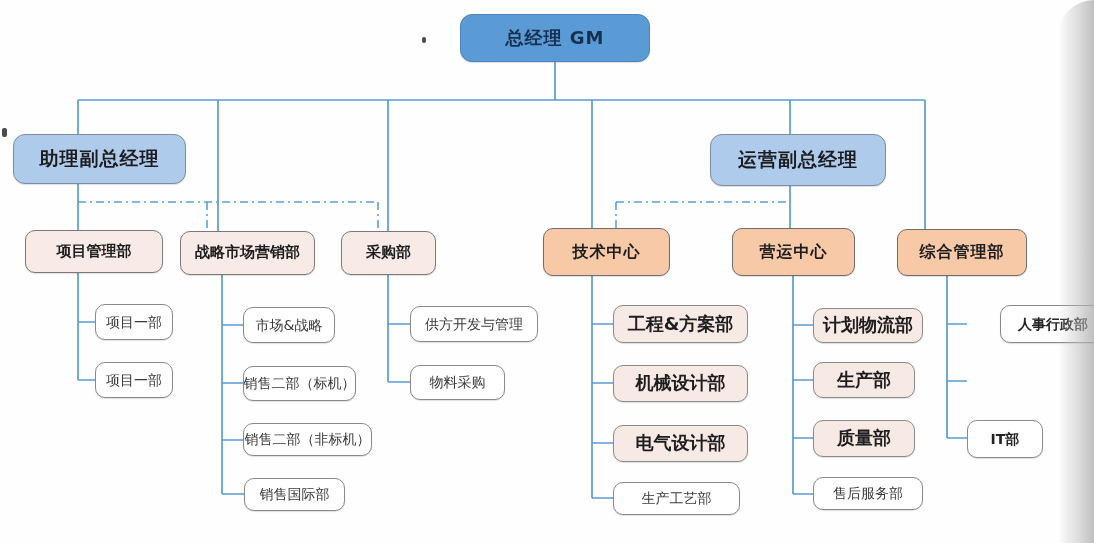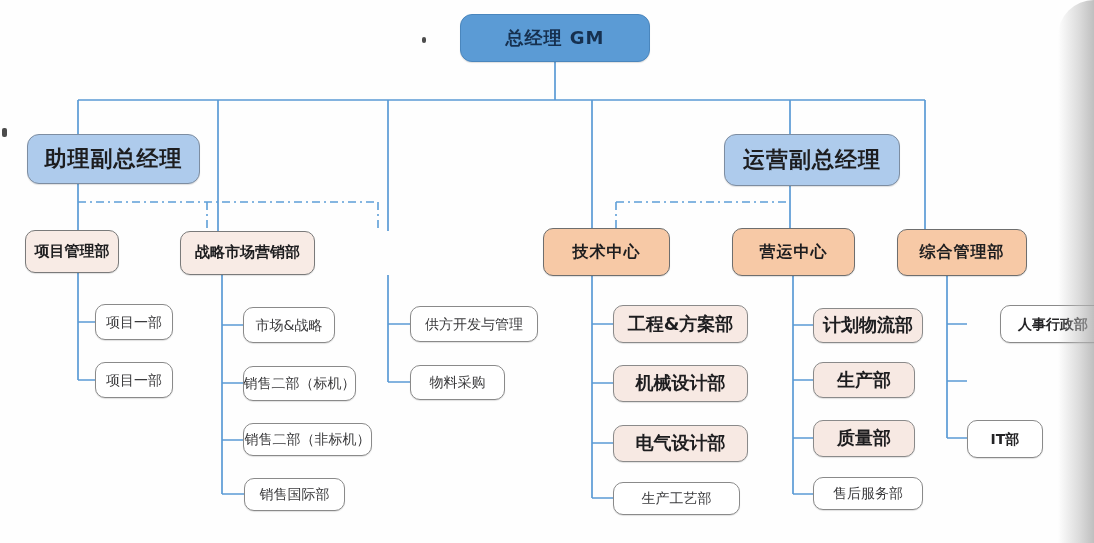--- a/index.html
+++ b/index.html
@@ -16,21 +16,21 @@
     color:var(--text,#1d1d1f);line-height:1.15;white-space:nowrap;
     border:1.6px solid var(--box-border,#7a7a7a);
     box-shadow:0 1px 1px rgba(0,0,0,0.12);
   }
   .root{
     background:var(--root-fill,#5b9bd5);border-color:#4a86bd;border-radius:12px;
     font-size:18px;font-weight:700;color:#16304f;letter-spacing:1px;
   }
   .deputy{
     background:var(--deputy-fill,#aecbec);border-color:#7d8da1;border-radius:12px;
-    font-size:22px;font-weight:700;letter-spacing:1px;margin-left:14px;
+    font-size:19px;font-weight:700;letter-spacing:1px;
   }
   .dept-pink{background:var(--dept-pink-fill,#f8ebe5);font-size:15px;font-weight:700;}
   .dept-peach{background:var(--dept-peach-fill,#f7c9a6);border-color:#6e6e6e;font-size:16px;font-weight:700;letter-spacing:1px;}
   .child-pink{background:var(--child-pink-fill,#f7e9e3);border-color:#8a8a8a;font-size:18px;font-weight:700;}
   .child-white{background:var(--child-white-fill,#ffffff);border-color:#8a8a8a;font-size:14px;font-weight:400;color:#3a3a3c;}
   .child-white.bold{font-weight:700;color:#242426;}
   .scan-edge{
     position:absolute;right:0;top:0;width:36px;height:543px;
     background:linear-gradient(to right,rgba(205,205,205,0),rgba(190,190,190,.55) 60%,rgba(170,170,170,.75));
     border-top-left-radius:40px;
@@ -85,22 +85,23 @@
       M378,202 V231
       M616,202 H790
       M616,202 V228"></path>
   </svg>
 
   <div class="node root" style="left:460px;top:14px;width:190px;height:48px;">总经理 GM</div>
 
   <div class="node deputy" style="left:13px;top:134px;width:173px;height:50px;">助理副总经理</div>
   <div class="node deputy" style="left:710px;top:134px;width:176px;height:52px;">运营副总经理</div>
 
-  <div class="node dept-pink" style="left:25px;top:230px;width:94px;height:43px;">项目管理部</div>
+  <div class="node dept-pink" style="left:25px;top:230px;width:138px;height:43px;">项目管理部</div>
   <div class="node dept-pink" style="left:180px;top:231px;width:135px;height:44px;">战略市场营销部</div>
+  <div class="node dept-pink" style="left:341px;top:231px;width:95px;height:44px;">采购部</div>
   <div class="node dept-peach" style="left:543px;top:228px;width:127px;height:48px;">技术中心</div>
   <div class="node dept-peach" style="left:732px;top:228px;width:123px;height:48px;">营运中心</div>
   <div class="node dept-peach" style="left:897px;top:229px;width:130px;height:47px;">综合管理部</div>
 
   <div class="node child-white" style="left:95px;top:304px;width:78px;height:36px;">项目一部</div>
   <div class="node child-white" style="left:95px;top:362px;width:78px;height:36px;">项目一部</div>
 
   <div class="node child-white" style="left:243px;top:307px;width:92px;height:36px;">市场&amp;战略</div>
   <div class="node child-white" style="left:243px;top:366px;width:113px;height:35px;">销售二部（标机）</div>
   <div class="node child-white" style="left:243px;top:423px;width:129px;height:33px;text-align:center;">销售二部（非标机）</div>

